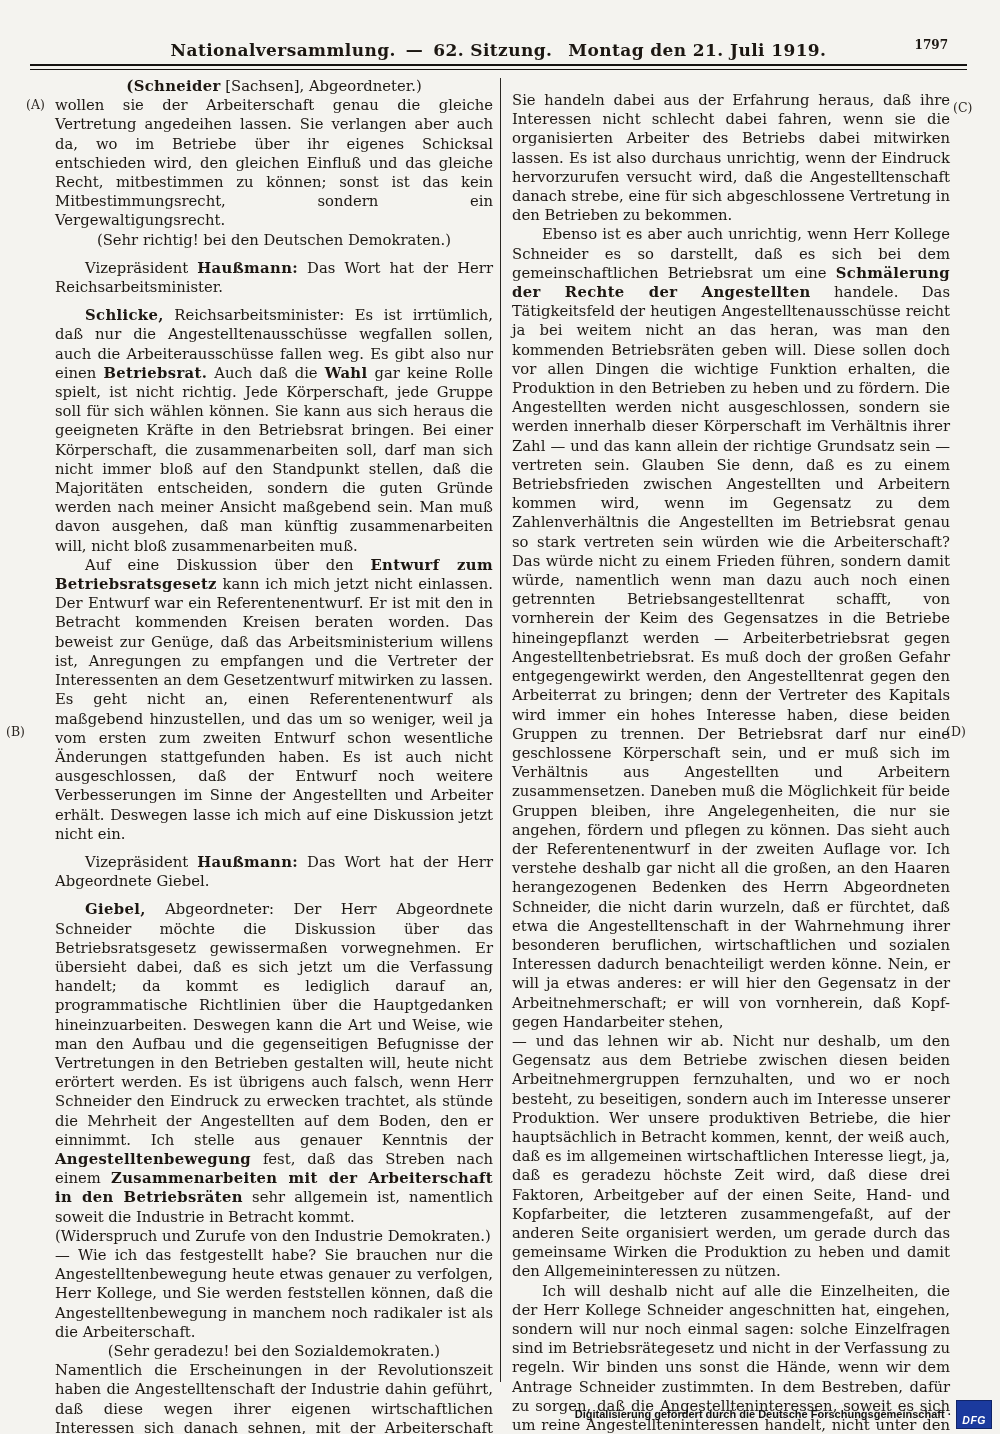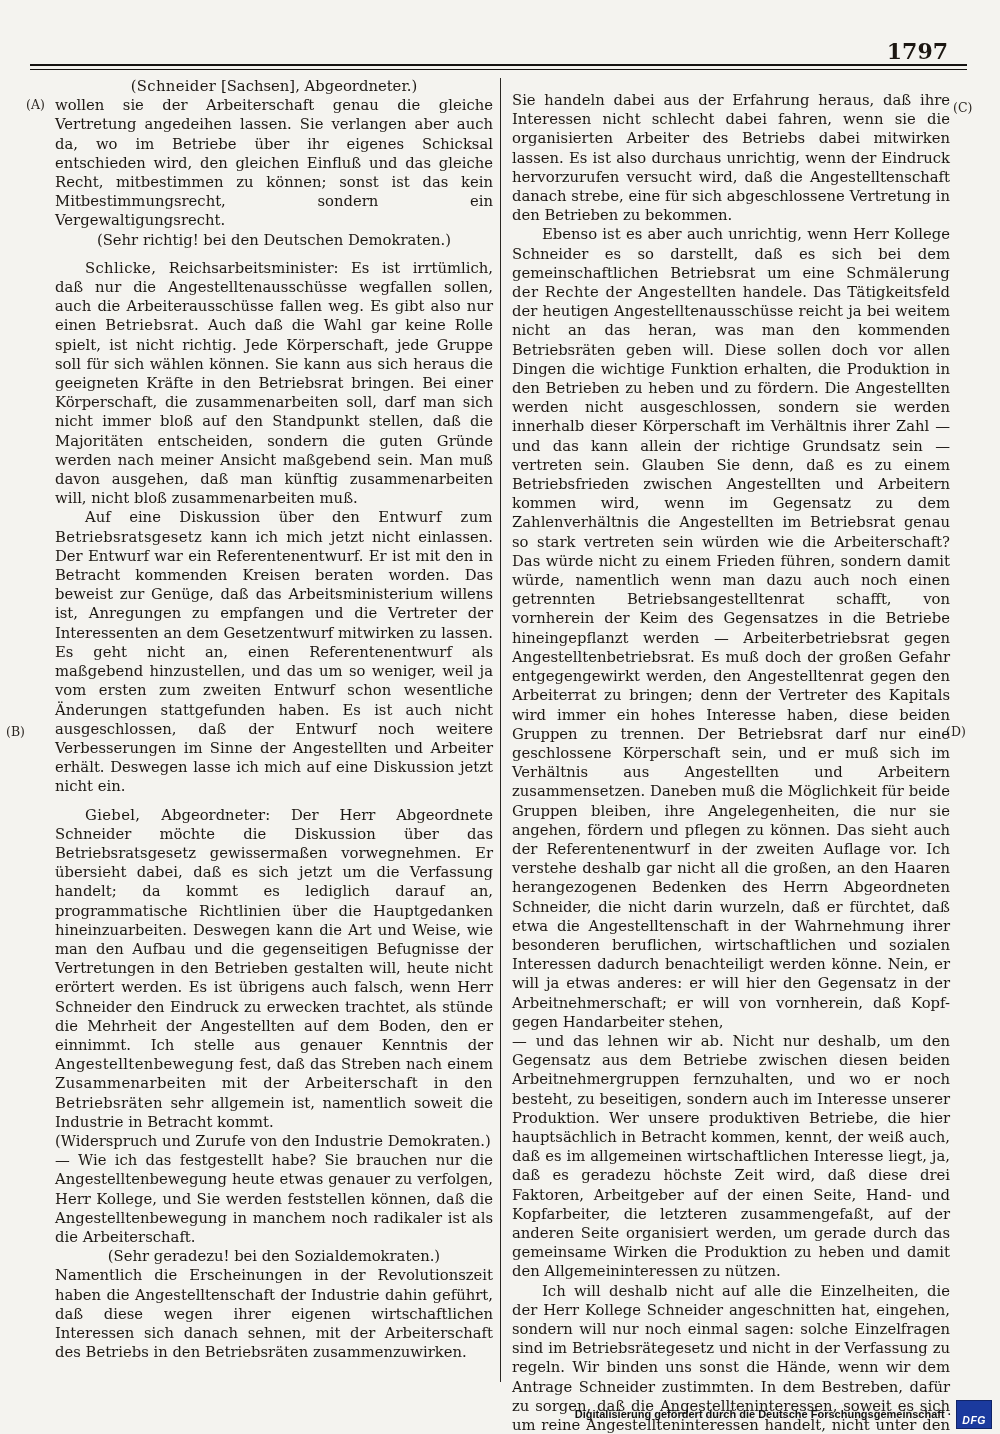--- a/index.html
+++ b/index.html
@@ -15,21 +15,21 @@
   
   .masthead{
     position:absolute;top:40px;left:30px;width:937px;
     text-align:center;font-weight:bold;font-size:17px;
     letter-spacing:0.4px;white-space:nowrap;
   }
   .masthead .sep{margin:0 10px;}
   .masthead .date{margin-left:16px;}
   .pagenum{
     position:absolute;top:38px;right:52px;
-    font-weight:bold;font-size:22px;
+    font-weight:bold;font-size:12px;
   }
   .rule-double{
     position:absolute;top:64px;left:30px;width:937px;height:3px;
     border-top:2px solid #151311;border-bottom:1px solid #151311;
   }
   
   .col{
     position:absolute;width:438px;
     font-size:14.8px;line-height:19.2px;
     text-align:justify;
@@ -37,21 +37,21 @@
   .col1{left:55px;top:76px;}
   .col2{left:512px;top:90px;}
   .divider{
     position:absolute;left:500px;top:78px;width:1px;height:1304px;
     background:#2a2722;
   }
   .blk{margin:0;padding:0;}
   .blk.center{text-align:center;text-indent:0;}
   .blk.indent{text-indent:30px;}
   .blk.gap{margin-top:9px;}
-  .blk b{font-weight:normal;letter-spacing:0.35px;}
+  .blk b{font-weight:bold;letter-spacing:0.35px;}
   
   .marker{
     position:absolute;font-size:12.5px;color:#2a2520;
     font-family:"DejaVu Serif", serif;
   }
   .marker.a{left:26px;top:97px;}
   .marker.b{left:6px;top:724px;}
   .marker.c{left:953px;top:100px;}
   .marker.d{left:946px;top:724px;}
   
@@ -67,34 +67,39 @@
     font-size:10.5px;font-weight:bold;font-style:italic;
     letter-spacing:0.5px;line-height:1;
     border:1px solid #102468;
   }
 </style>
 </head>
 <body>
 
 <div class="page">
 
+  <div class="masthead">
+    <span>Nationalversammlung.</span><span class="sep">—</span><span>62. Sitzung.</span><span class="date">Montag den 21. Juli 1919.</span>
+  </div>
   <div class="pagenum">1797</div>
   <div class="rule-double"></div>
 
   <span class="marker a">(A)</span>
   <span class="marker b">(B)</span>
   <span class="marker c">(C)</span>
   <span class="marker d">(D)</span>
 
   <div class="col col1">
       <p class="blk center"><b>(Schneider</b><span> [Sachsen], Abgeordneter.)</span></p>
       <p class="blk"><span>wollen sie der Arbeiterschaft genau die gleiche Vertretung angedeihen lassen. Sie verlangen aber auch da, wo im Betriebe über ihr eigenes Schicksal entschieden wird, den gleichen Einfluß und das gleiche Recht, mitbestimmen zu können; sonst ist das kein Mitbestimmungsrecht, sondern ein Vergewaltigungsrecht.</span></p>
       <p class="blk center"><span>(Sehr richtig! bei den Deutschen Demokraten.)</span></p>
+      <p class="blk indent gap"><span>Vizepräsident </span><b>Haußmann:</b><span> Das Wort hat der Herr Reichsarbeitsminister.</span></p>
       <p class="blk indent gap"><b>Schlicke,</b><span> Reichsarbeitsminister: Es ist irrtümlich, daß nur die Angestelltenausschüsse wegfallen sollen, auch die Arbeiterausschüsse fallen weg. Es gibt also nur einen </span><b>Betriebsrat.</b><span> Auch daß die </span><b>Wahl</b><span> gar keine Rolle spielt, ist nicht richtig. Jede Körperschaft, jede Gruppe soll für sich wählen können. Sie kann aus sich heraus die geeigneten Kräfte in den Betriebsrat bringen. Bei einer Körperschaft, die zusammenarbeiten soll, darf man sich nicht immer bloß auf den Standpunkt stellen, daß die Majoritäten entscheiden, sondern die guten Gründe werden nach meiner Ansicht maßgebend sein. Man muß davon ausgehen, daß man künftig zusammenarbeiten will, nicht bloß zusammenarbeiten muß.</span></p>
       <p class="blk indent"><span>Auf eine Diskussion über den </span><b>Entwurf zum Betriebsratsgesetz</b><span> kann ich mich jetzt nicht einlassen. Der Entwurf war ein Referentenentwurf. Er ist mit den in Betracht kommenden Kreisen beraten worden. Das beweist zur Genüge, daß das Arbeitsministerium willens ist, Anregungen zu empfangen und die Vertreter der Interessenten an dem Gesetzentwurf mitwirken zu lassen. Es geht nicht an, einen Referentenentwurf als maßgebend hinzustellen, und das um so weniger, weil ja vom ersten zum zweiten Entwurf schon wesentliche Änderungen stattgefunden haben. Es ist auch nicht ausgeschlossen, daß der Entwurf noch weitere Verbesserungen im Sinne der Angestellten und Arbeiter erhält. Deswegen lasse ich mich auf eine Diskussion jetzt nicht ein.</span></p>
+      <p class="blk indent gap"><span>Vizepräsident </span><b>Haußmann:</b><span> Das Wort hat der Herr Abgeordnete Giebel.</span></p>
       <p class="blk indent gap"><b>Giebel,</b><span> Abgeordneter: Der Herr Abgeordnete Schneider möchte die Diskussion über das Betriebsratsgesetz gewissermaßen vorwegnehmen. Er übersieht dabei, daß es sich jetzt um die Verfassung handelt; da kommt es lediglich darauf an, programmatische Richtlinien über die Hauptgedanken hineinzuarbeiten. Deswegen kann die Art und Weise, wie man den Aufbau und die gegenseitigen Befugnisse der Vertretungen in den Betrieben gestalten will, heute nicht erörtert werden. Es ist übrigens auch falsch, wenn Herr Schneider den Eindruck zu erwecken trachtet, als stünde die Mehrheit der Angestellten auf dem Boden, den er einnimmt. Ich stelle aus genauer Kenntnis der </span><b>Angestelltenbewegung</b><span> fest, daß das Streben nach einem </span><b>Zusammenarbeiten mit der Arbeiterschaft in den Betriebsräten</b><span> sehr allgemein ist, namentlich soweit die Industrie in Betracht kommt.</span></p>
       <p class="blk"><span>(Widerspruch und Zurufe von den Industrie Demokraten.)</span></p>
       <p class="blk"><span>— Wie ich das festgestellt habe? Sie brauchen nur die Angestelltenbewegung heute etwas genauer zu verfolgen, Herr Kollege, und Sie werden feststellen können, daß die Angestelltenbewegung in manchem noch radikaler ist als die Arbeiterschaft.</span></p>
       <p class="blk center"><span>(Sehr geradezu! bei den Sozialdemokraten.)</span></p>
       <p class="blk"><span>Namentlich die Erscheinungen in der Revolutionszeit haben die Angestelltenschaft der Industrie dahin geführt, daß diese wegen ihrer eigenen wirtschaftlichen Interessen sich danach sehnen, mit der Arbeiterschaft des Betriebs in den Betriebsräten zusammenzuwirken.</span></p>
     </div>
   <div class="divider"></div>
   <div class="col col2">
       <p class="blk"><span>Sie handeln dabei aus der Erfahrung heraus, daß ihre Interessen nicht schlecht dabei fahren, wenn sie die organisierten Arbeiter des Betriebs dabei mitwirken lassen. Es ist also durchaus unrichtig, wenn der Eindruck hervorzurufen versucht wird, daß die Angestelltenschaft danach strebe, eine für sich abgeschlossene Vertretung in den Betrieben zu bekommen.</span></p>
       <p class="blk indent"><span>Ebenso ist es aber auch unrichtig, wenn Herr Kollege Schneider es so darstellt, daß es sich bei dem gemeinschaftlichen Betriebsrat um eine </span><b>Schmälerung der Rechte der Angestellten</b><span> handele. Das Tätigkeitsfeld der heutigen Angestelltenausschüsse reicht ja bei weitem nicht an das heran, was man den kommenden Betriebsräten geben will. Diese sollen doch vor allen Dingen die wichtige Funktion erhalten, die Produktion in den Betrieben zu heben und zu fördern. Die Angestellten werden nicht ausgeschlossen, sondern sie werden innerhalb dieser Körperschaft im Verhältnis ihrer Zahl — und das kann allein der richtige Grundsatz sein — vertreten sein. Glauben Sie denn, daß es zu einem Betriebsfrieden zwischen Angestellten und Arbeitern kommen wird, wenn im Gegensatz zu dem Zahlenverhältnis die Angestellten im Betriebsrat genau so stark vertreten sein würden wie die Arbeiterschaft? Das würde nicht zu einem Frieden führen, sondern damit würde, namentlich wenn man dazu auch noch einen getrennten Betriebsangestelltenrat schafft, von vornherein der Keim des Gegensatzes in die Betriebe hineingepflanzt werden — Arbeiterbetriebsrat gegen Angestelltenbetriebsrat. Es muß doch der großen Gefahr entgegengewirkt werden, den Angestelltenrat gegen den Arbeiterrat zu bringen; denn der Vertreter des Kapitals wird immer ein hohes Interesse haben, diese beiden Gruppen zu trennen. Der Betriebsrat darf nur eine geschlossene Körperschaft sein, und er muß sich im Verhältnis aus Angestellten und Arbeitern zusammensetzen. Daneben muß die Möglichkeit für beide Gruppen bleiben, ihre Angelegenheiten, die nur sie angehen, fördern und pflegen zu können. Das sieht auch der Referentenentwurf in der zweiten Auflage vor. Ich verstehe deshalb gar nicht all die großen, an den Haaren herangezogenen Bedenken des Herrn Abgeordneten Schneider, die nicht darin wurzeln, daß er fürchtet, daß etwa die Angestelltenschaft in der Wahrnehmung ihrer besonderen beruflichen, wirtschaftlichen und sozialen Interessen dadurch benachteiligt werden könne. Nein, er will ja etwas anderes: er will hier den Gegensatz in der Arbeitnehmerschaft; er will von vornherein, daß Kopf- gegen Handarbeiter stehen,</span></p>

